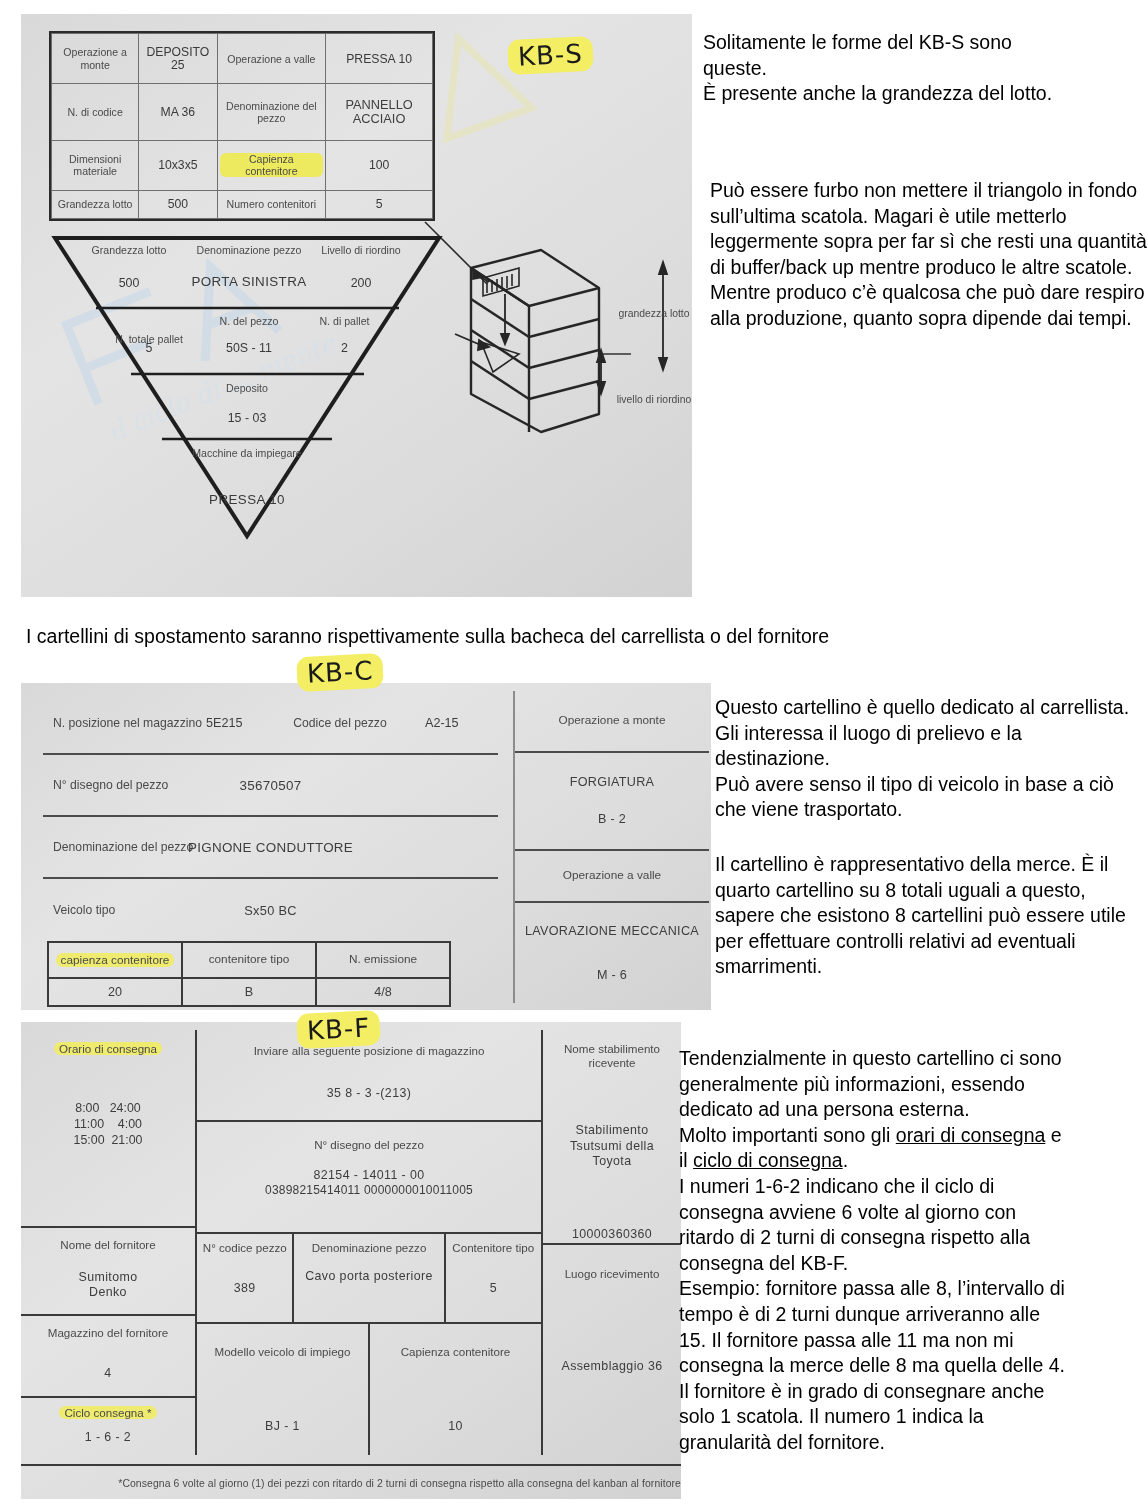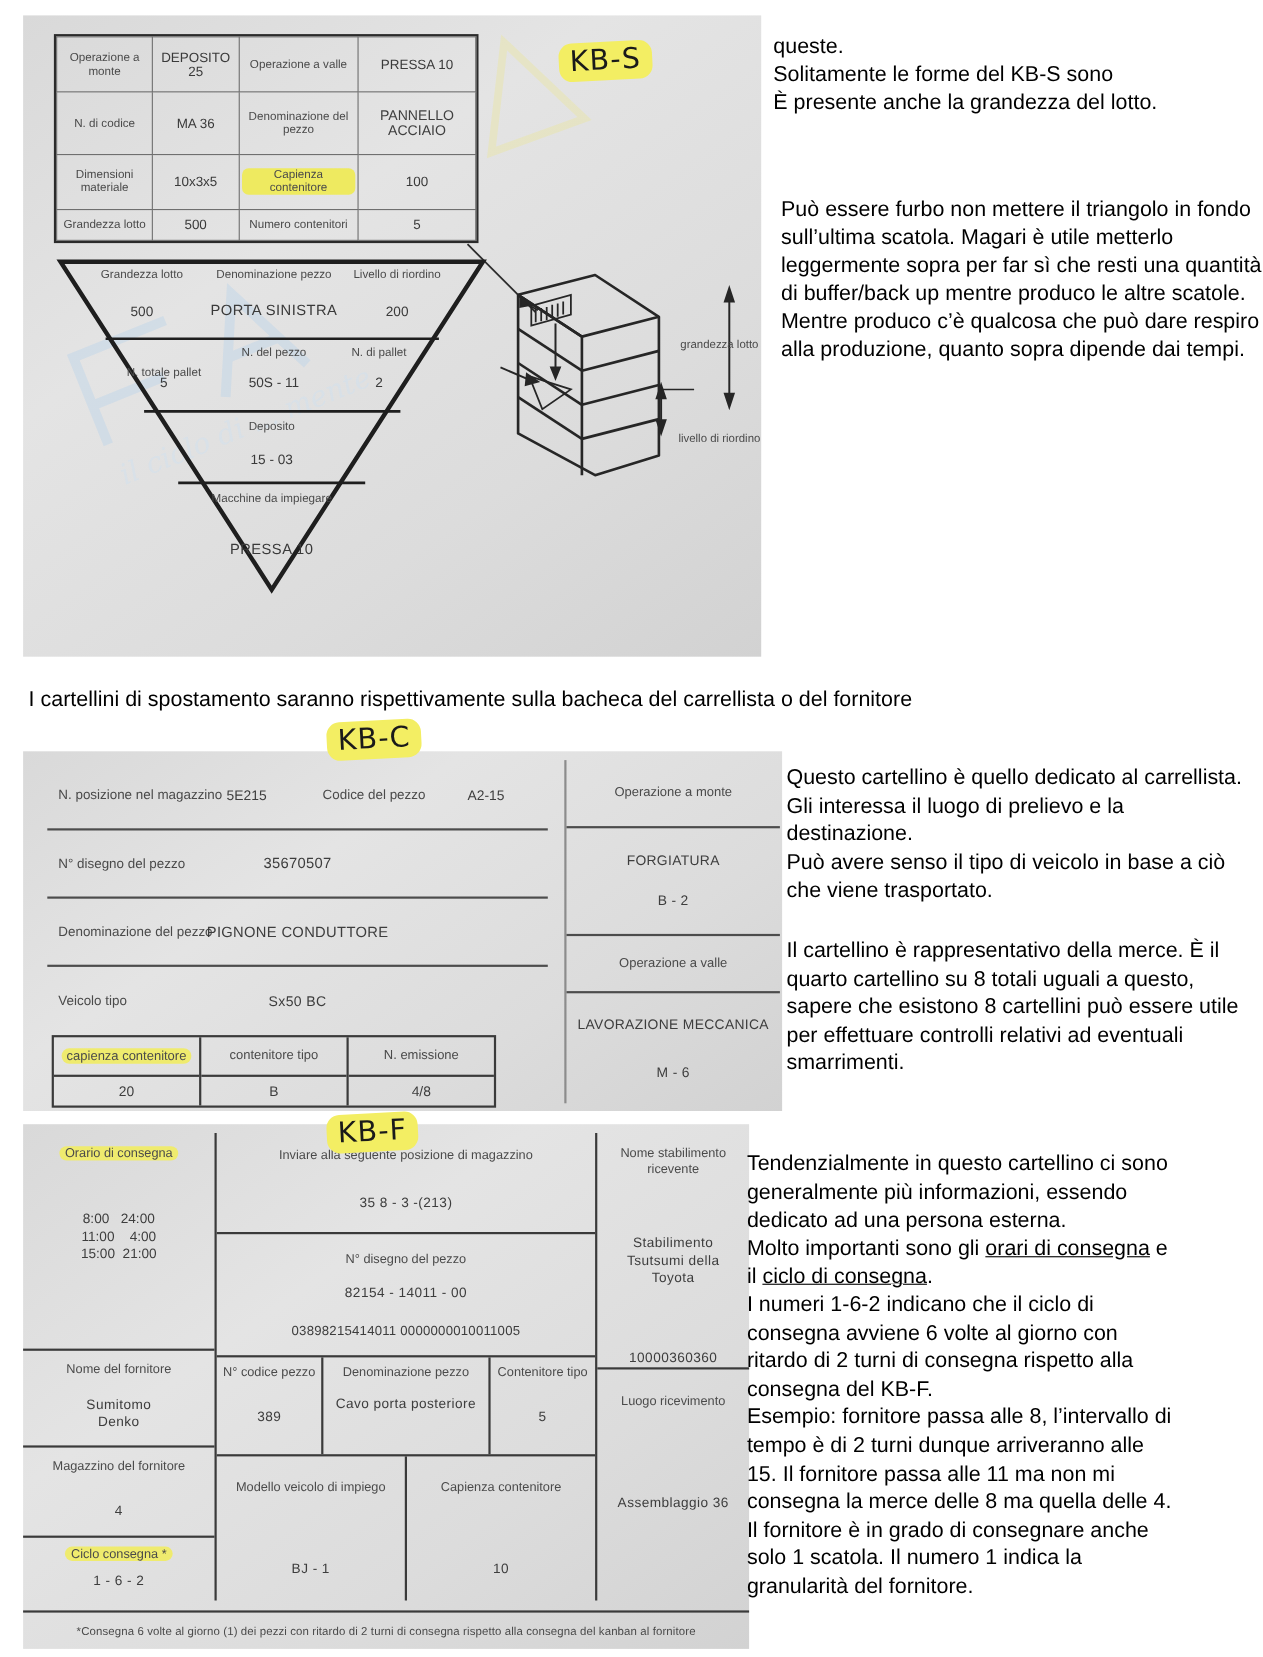--- a/index.html
+++ b/index.html
@@ -131,21 +131,21 @@
   .kbf-val{font-size:12.4px;line-height:15.4px;color:#3d3d3d;text-align:center;letter-spacing:.4px;}
   .kbf-val.mono{font-size:12px;letter-spacing:.2px;}
   .kbf-times{font-size:12.4px;line-height:16.4px;color:#3d3d3d;white-space:pre;font-family:"Liberation Sans",sans-serif;}
 
   .kbf-split{display:flex;height:100%;}
   .kbf-sub{flex:1;border-right:2.4px solid #3a3a3a;display:flex;flex-direction:column;
            align-items:center;justify-content:flex-start;padding-top:7px;}
   .kbf-sub:last-child{border-right:none;}
 
   .kbf-foot{position:absolute;left:0;top:434px;width:660px;height:36px;
-            border-top:2.4px solid #3a3a3a;display:flex;align-items:center;justify-content:center;}
+            border-top:2.4px solid #3a3a3a;display:flex;align-items:center;justify-content:flex-end;}
   .kbf-foot span{font-size:10.4px;color:#4a4a4a;letter-spacing:.1px;}
 
   
   .wm{position:absolute;pointer-events:none;opacity:.55;}
 </style>
 </head>
 <body>
 
 <div class="page">
 
@@ -279,22 +279,22 @@
           <polygon points="148,136 156,136 152,148"></polygon>
           <path d="M150 108 L182 108" stroke-width="1.4" fill="none"></path>
         </g>
       </svg>
       <div class="pal-label" style="left:165px;top:62px;width:80px;">grandezza lotto</div>
       <div class="pal-label" style="left:165px;top:148px;width:80px;">livello di riordino</div>
     </div>
   </div>
 
   <div class="copy" style="left:703px;top:30px;width:430px;">
+    <p>Solitamente le forme del KB-S sono</p>
     <p>queste.</p>
-    <p>Solitamente le forme del KB-S sono</p>
     <p>È presente anche la grandezza del lotto.</p>
   </div>
   <div class="copy" style="left:710px;top:178px;width:437px;">
     <p>Può essere furbo non mettere il triangolo in fondo sull’ultima scatola. Magari è utile metterlo leggermente sopra per far sì che resti una quantità di buffer/back up mentre produco le altre scatole. Mentre produco c’è qualcosa che può dare respiro alla produzione, quanto sopra dipende dai tempi.</p>
   </div>
 
   <div class="body-line" style="left:26px;top:623px;width:1000px;">I cartellini di spostamento saranno rispettivamente sulla bacheca del carrellista o del fornitore</div>
 
   <div class="kbtag" style="left:297px;top:655px;z-index:5;">KB-C</div>
 
@@ -403,21 +403,21 @@
 
       <div class="kbf-colB">
         <div class="kbf-cell" style="height:92px;padding-top:14px;">
           <div class="kbf-lbl">Inviare alla seguente posizione di magazzino</div>
           <div class="kbf-val" style="margin-top:28px;">35 8 - 3 -(213)</div>
         </div>
 
         <div class="kbf-cell" style="height:112px;padding-top:16px;">
           <div class="kbf-lbl">N° disegno del pezzo</div>
           <div class="kbf-val" style="margin-top:16px;">82154 - 14011 - 00</div>
-          <div class="kbf-val mono" style="margin-top:20px;">03898215414011 0000000010011005</div>
+          <div class="kbf-val mono" style="">03898215414011 0000000010011005</div>
         </div>
 
         <div class="kbf-cell" style="height:90px;">
           <div class="kbf-split">
             <div class="kbf-sub" style="flex:0.8;">
               <div class="kbf-lbl">N° codice pezzo</div>
               <div class="kbf-val" style="margin-top:26px;">389</div>
             </div>
             <div class="kbf-sub" style="flex:1.25;">
               <div class="kbf-lbl">Denominazione pezzo</div>

